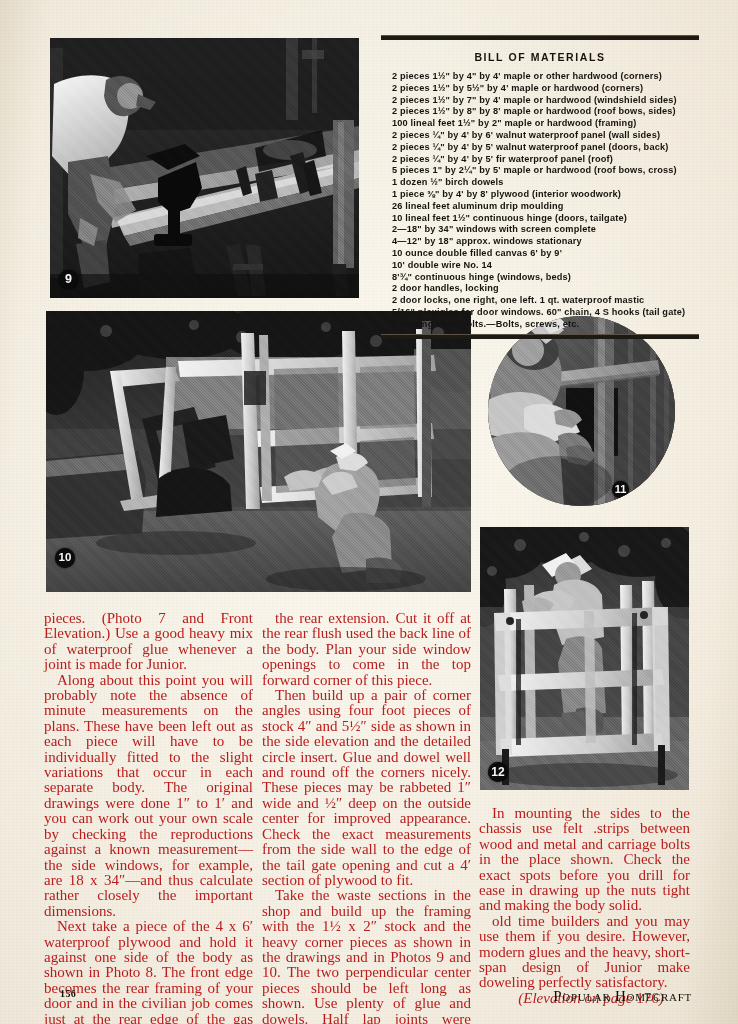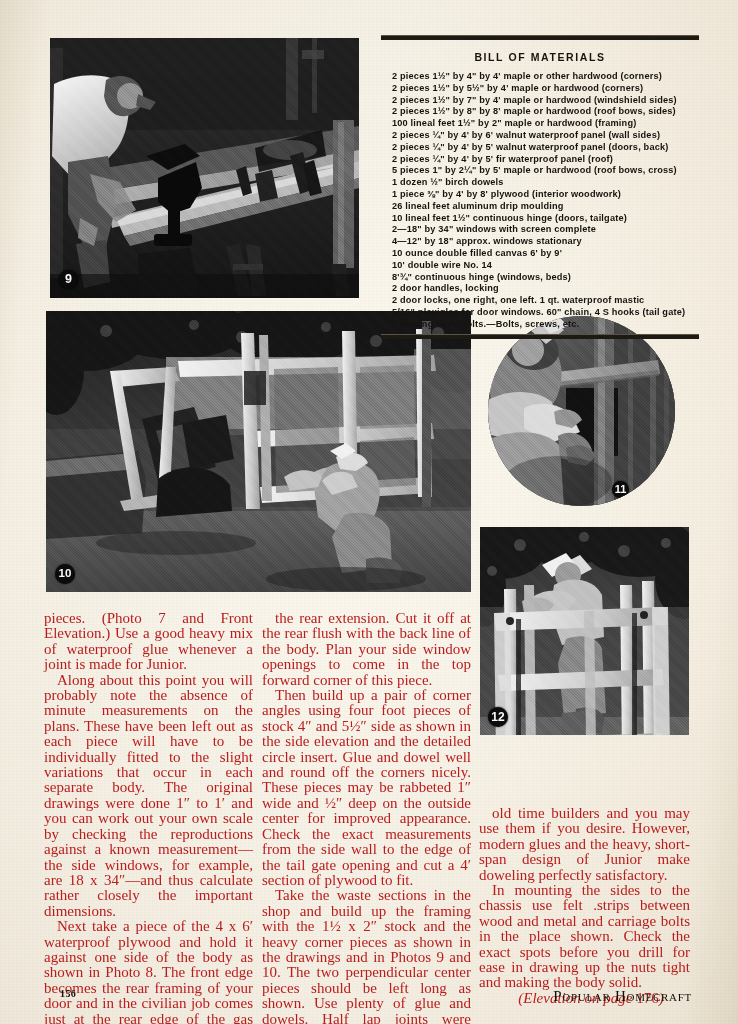--- a/index.html
+++ b/index.html
@@ -325,21 +325,21 @@
         <path d="M298 204 C316 198 338 204 344 220 L346 256 L296 262 L286 226 Z" fill="#938c7c"></path>
         <path d="M290 146 C304 138 318 142 322 152 L310 160 L294 158 Z" fill="#ded7c6"></path>
         <path d="M284 140 L300 132 L310 140 L296 148 Z" fill="#efe9da"></path>
         <path d="M320 248 C336 244 352 248 356 258 L354 272 L320 272 Z" fill="#625c50"></path>
       </g>
 
       <ellipse cx="300" cy="268" rx="80" ry="12" fill="#29271f" opacity="0.5"></ellipse>
       <ellipse cx="130" cy="232" rx="80" ry="12" fill="#2b2920" opacity="0.45"></ellipse>
     </svg>
     <div class="halftone"></div>
-    <div class="num" style="left:9px; bottom:8px; width:20px; height:20px; font-size:11.5px;">10</div>
+    <div class="num" style="left:9px; bottom:24px; width:20px; height:20px; font-size:11.5px;">10</div>
   </div>
 
   <div class="photo circlephoto" id="photo11" style="left:488px; top:316px; width:187px; height:190px;">
     <svg viewBox="0 0 187 190" width="187" height="190" preserveAspectRatio="none">
       <defs>
         <linearGradient id="p11bg" x1="0" y1="0" x2="1" y2="1">
           <stop offset="0" stop-color="#6d675a"></stop>
           <stop offset="1" stop-color="#3a372f"></stop>
         </linearGradient>
         <linearGradient id="p11wood" x1="0" y1="0" x2="1" y2="0">
@@ -376,21 +376,21 @@
         <path d="M70 120 C84 112 100 120 104 134 L96 148 L72 142 Z" fill="#857e70"></path>
         <path d="M78 132 C90 126 104 130 108 140 L98 150 L80 146 Z" fill="#6e6a5e"></path>
       </g>
 
       <ellipse cx="70" cy="166" rx="54" ry="26" fill="#29271f" opacity="0.35"></ellipse>
     </svg>
     <div class="halftone"></div>
     <div class="num" style="left:78px; bottom:8px; width:17px; height:17px; font-size:11px;margin-left:46px;">11</div>
   </div>
 
-  <div class="photo" id="photo12" style="left:480px; top:527px; width:209px; height:208px;">
+  <div class="photo" id="photo12" style="left:480px; top:527px; width:209px; height:263px;">
     <svg viewBox="0 0 209 263" width="209" height="263" preserveAspectRatio="none">
       <defs>
         <linearGradient id="p12bg" x1="0" y1="0" x2="0" y2="1">
           <stop offset="0" stop-color="#3a3832"></stop>
           <stop offset="0.5" stop-color="#555146"></stop>
           <stop offset="1" stop-color="#6a6558"></stop>
         </linearGradient>
         <linearGradient id="p12stud" x1="0" y1="0" x2="1" y2="0">
           <stop offset="0" stop-color="#f0ebe0"></stop>
           <stop offset="0.6" stop-color="#cfc8b6"></stop>
@@ -493,25 +493,25 @@
       </div>
     <div class="bom-rule-bot"></div>
   </div>
 
   <div class="col" id="col1">
       <p class="noind">pieces. (Photo 7 and Front Elevation.) Use a good heavy mix of waterproof glue whenever a joint is made for Junior.</p>
       <p>Along about this point you will probably note the absence of minute measurements on the plans. These have been left out as each piece will have to be individually fitted to the slight variations that occur in each separate body. The original drawings were done 1″ to 1′ and you can work out your own scale by checking the reproductions against a known measurement—the side windows, for example, are 18 x 34″—and thus calculate rather closely the important dimensions.</p>
       <p>Next take a piece of the 4 x 6′ waterproof plywood and hold it against one side of the body as shown in Photo 8. The front edge becomes the rear framing of your door and in the civilian job comes just at the rear edge of the gas filler cap. Scribe the arc of the wheel housing and the slight kickup of</p>
     </div>
   <div class="col" id="col2">
-      <p>the rear extension. Cut it off at the rear flush with the back line of the body. Plan your side window openings to come in the top forward corner of this piece.</p>
+      <p>the rear extension. Cut it off at the rear flush used the back line of the body. Plan your side window openings to come in the top forward corner of this piece.</p>
       <p>Then build up a pair of corner angles using four foot pieces of stock 4″ and 5½″ side as shown in the side elevation and the detailed circle insert. Glue and dowel well and round off the corners nicely. These pieces may be rabbeted 1″ wide and ½″ deep on the outside center for improved appearance. Check the exact measurements from the side wall to the edge of the tail gate opening and cut a 4′ section of plywood to fit.</p>
       <p>Take the waste sections in the shop and build up the framing with the 1½ x 2″ stock and the heavy corner pieces as shown in the drawings and in Photos 9 and 10. The two perpendicular center pieces should be left long as shown. Use plenty of glue and dowels. Half lap joints were always used for wooden body construction by</p>
     </div>
   <div class="col" id="col3">
+      <p>In mounting the sides to the chassis use felt .strips between wood and metal and carriage bolts in the place shown. Check the exact spots before you drill for ease in drawing up the nuts tight and making the body solid.</p>
       <p>old time builders and you may use them if you desire. However, modern glues and the heavy, short-span design of Junior make doweling perfectly satisfactory.</p>
-      <p>In mounting the sides to the chassis use felt .strips between wood and metal and carriage bolts in the place shown. Check the exact spots before you drill for ease in drawing up the nuts tight and making the body solid.</p>
       <p class="contd"><span>(Elevation on page </span><span class="pg">176</span><span>)</span></p>
     </div>
 
   <div class="folio">156</div>
   <div class="masthead">Popular Homecraft</div>
 </div>
 
 </body></html>

